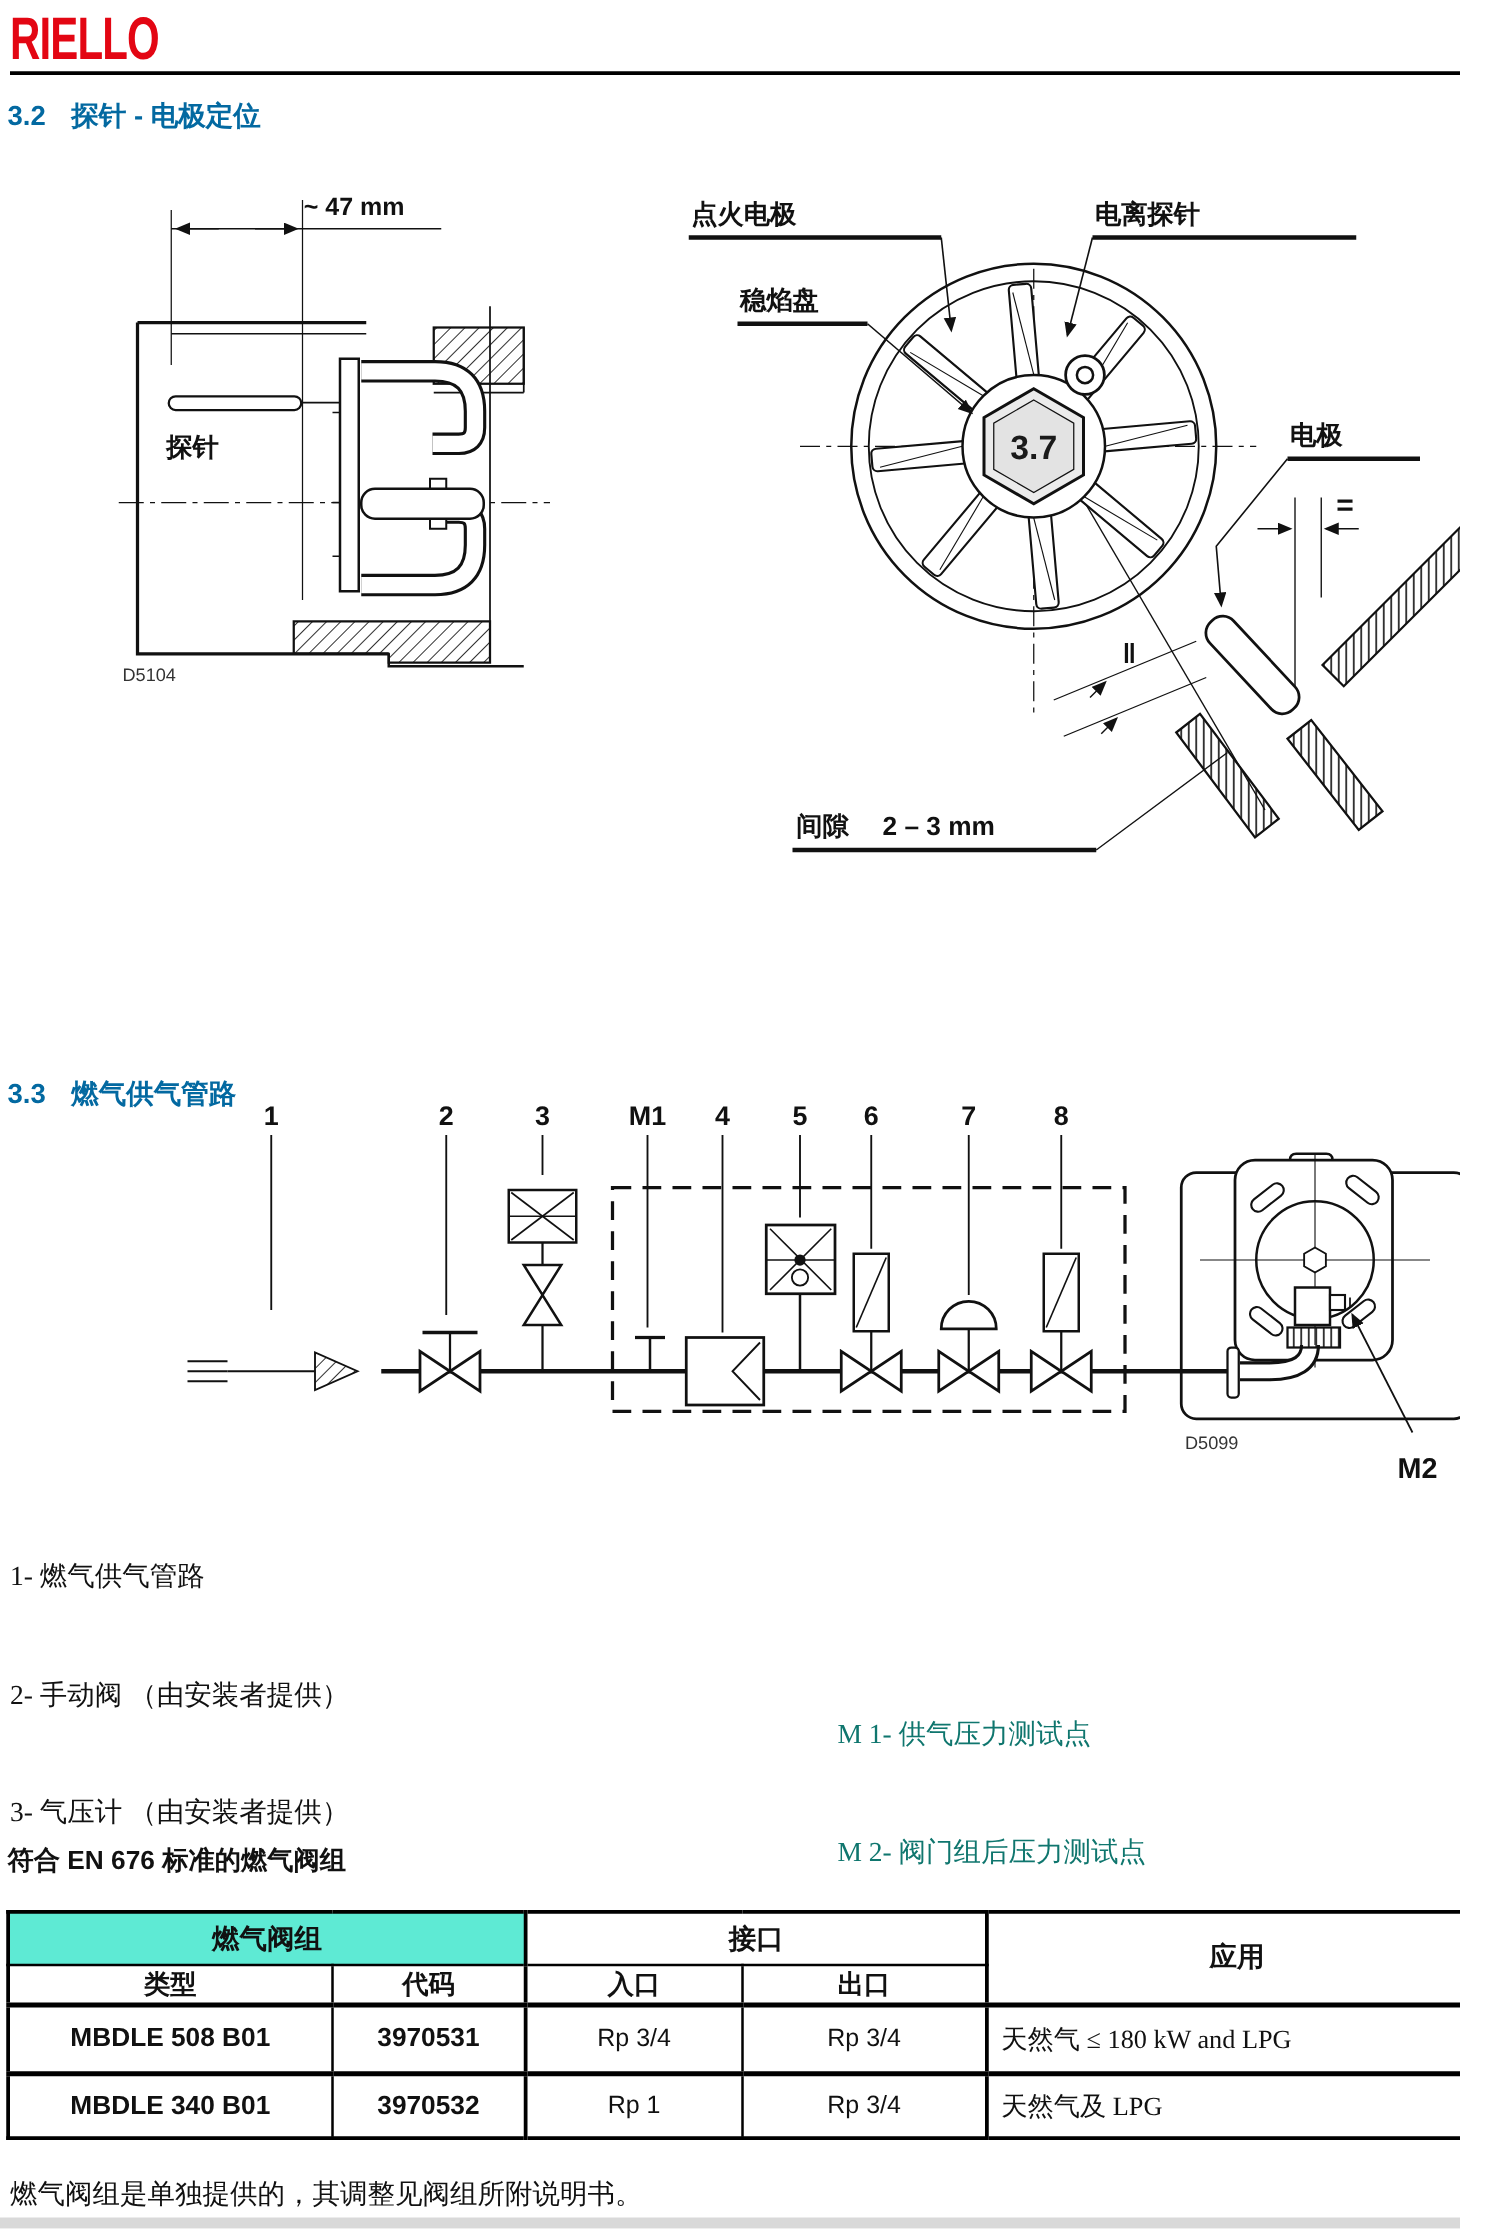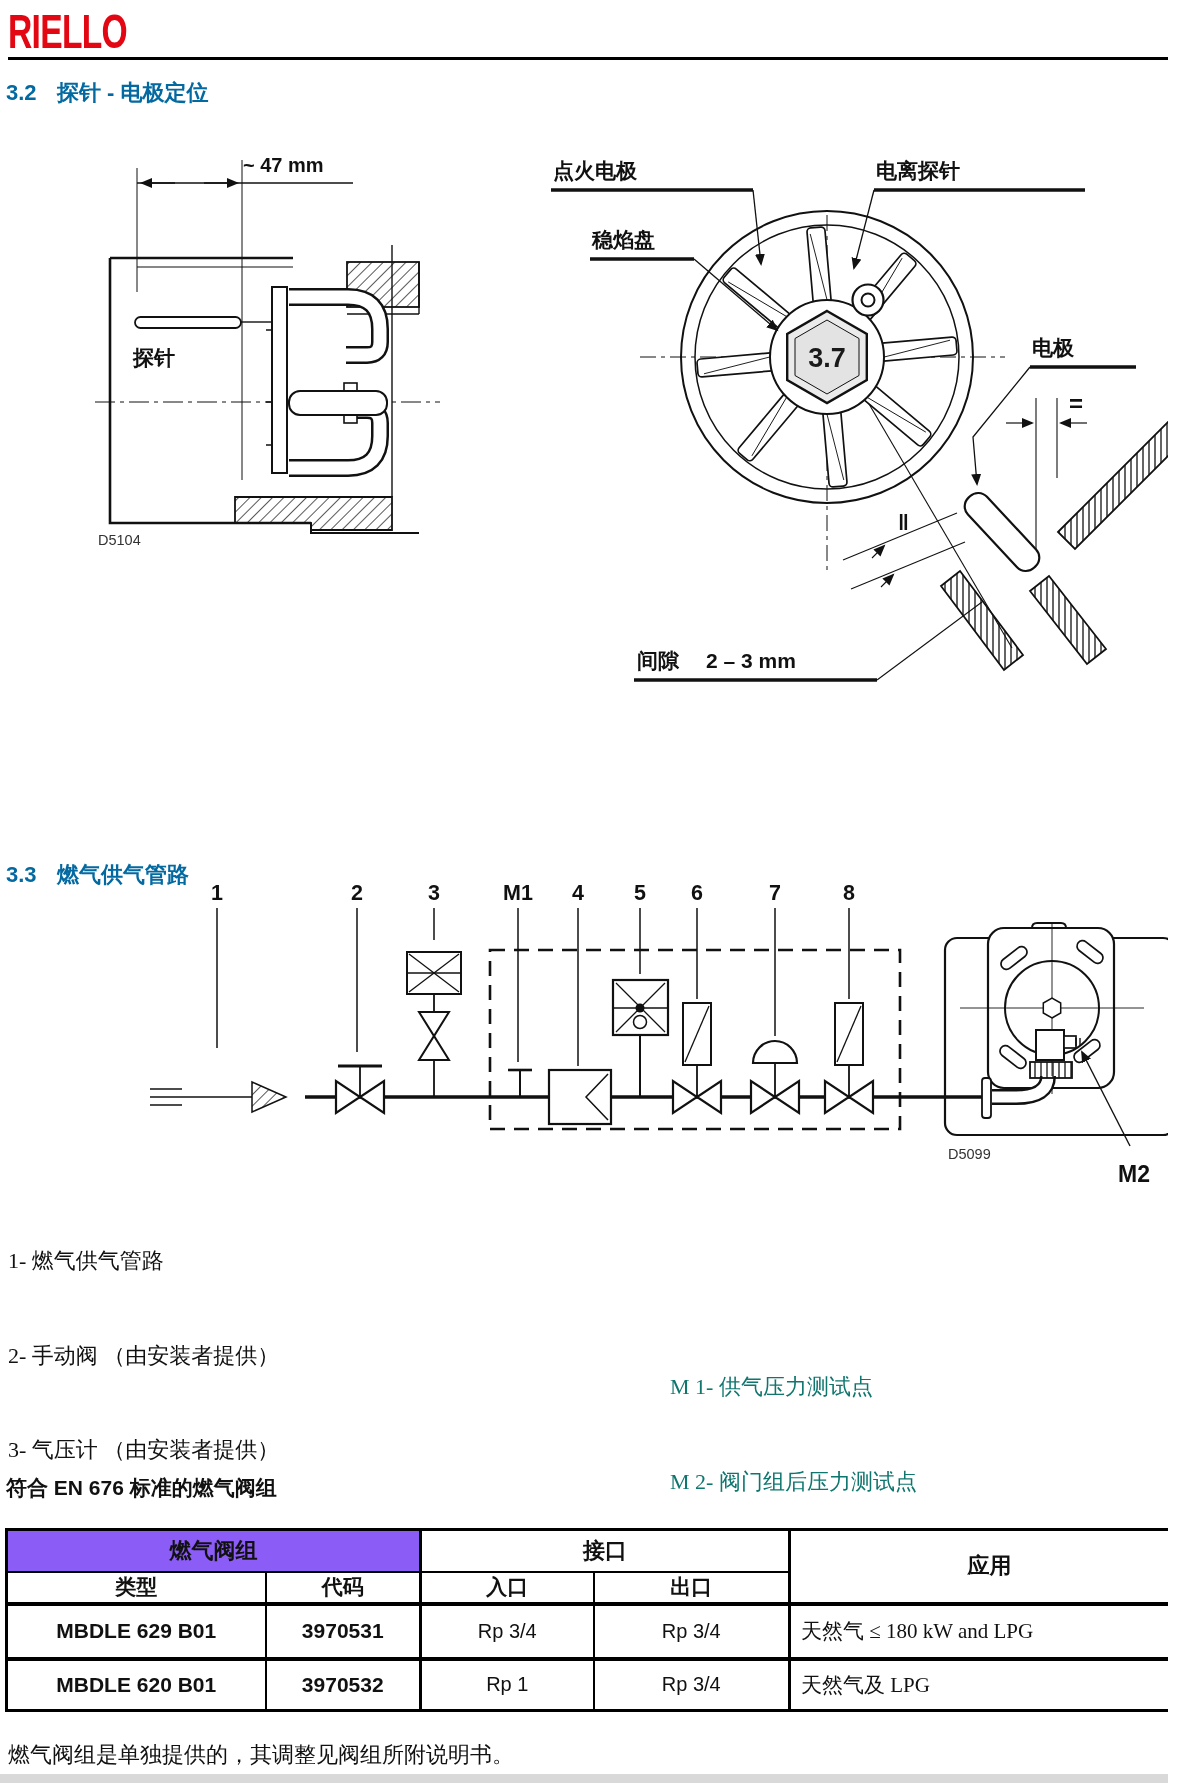--- a/index.html
+++ b/index.html
@@ -356,39 +356,39 @@
   <table class="vt">
     <colgroup>
       <col style="width:259px">
         <col style="width:155px">
         <col style="width:173px">
         <col style="width:196px">
         <col style="width:400px">
     </colgroup>
     <tbody>
         <tr class="r1">
-      <th colspan="2" style="background: #8b5cf6;">燃气阀组</th>
+      <th colspan="2" style="background: #5eead4;">燃气阀组</th>
       <th colspan="2" class="thick-l">接口</th>
       <th rowspan="2" class="thick-l app-h">应用</th>
     </tr>
     <tr class="r2">
       <th>类型</th>
       <th>代码</th>
       <th class="thick-l">入口</th>
       <th>出口</th>
     </tr>
     <tr class="r3">
-      <td class="bold">MBDLE 629 B01</td>
+      <td class="bold">MBDLE 508 B01</td>
       <td class="bold">3970531</td>
       <td class="thick-l">Rp 3/4</td>
       <td>Rp 3/4</td>
       <td class="thick-l app">天然气 ≤ 180 kW and LPG</td>
     </tr>
     <tr class="r4">
-      <td class="bold">MBDLE 620 B01</td>
+      <td class="bold">MBDLE 340 B01</td>
       <td class="bold">3970532</td>
       <td class="thick-l">Rp 1</td>
       <td>Rp 3/4</td>
       <td class="thick-l app">天然气及 LPG</td>
     </tr>
   </tbody>
     </table>
 
   <div class="note">燃气阀组是单独提供的，其调整见阀组所附说明书。</div>
   <div class="bottom-bar"></div>

